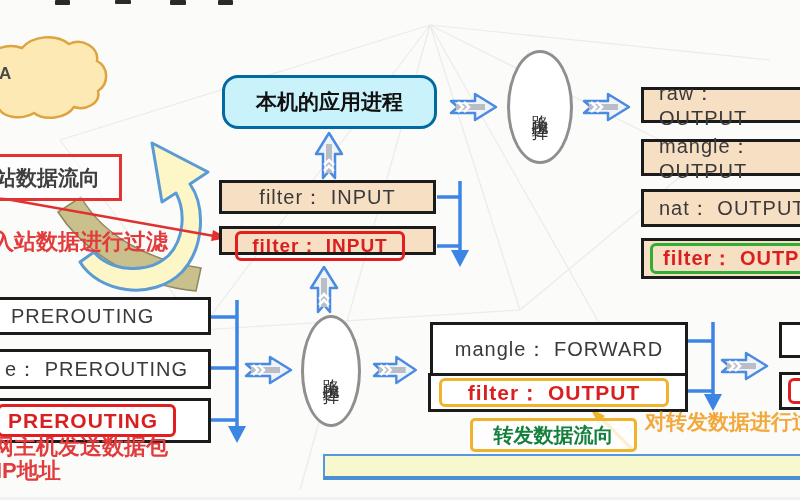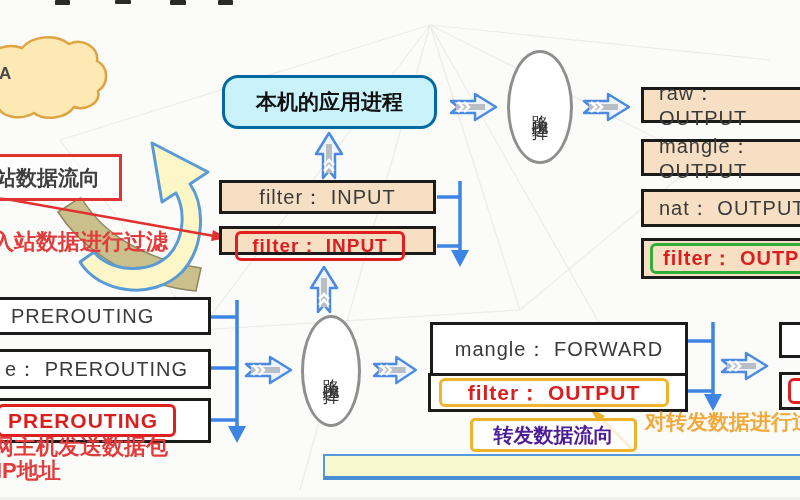--- a/index.html
+++ b/index.html
@@ -187,21 +187,21 @@
       <span class="red-text" style="font-size:21px;letter-spacing:1px;">filter： OUTPUT</span>
     </div>
   </div>
 
   <div class="chain-box" style="left:779px;top:322px;width:40px;height:36px;"></div>
   <div class="chain-box" style="left:779px;top:372px;width:40px;height:38px;">
     <div class="inner-frame" style="left:6px;top:3px;width:30px;height:26px;border:3px solid #e02020;"></div>
   </div>
 
   <div class="abs" style="left:470px;top:418px;width:167px;height:34px;border:3px solid #efb42c;border-radius:5px;box-sizing:border-box;background:rgba(255,255,255,0.8);display:flex;align-items:center;justify-content:center;">
-    <span style="font-size:20px;font-weight:bold;color:#4c1d95;white-space:nowrap;">转发数据流向</span>
+    <span style="font-size:20px;font-weight:bold;color:#15803d;white-space:nowrap;">转发数据流向</span>
   </div>
 
   <div class="abs annot-orange" style="left:645px;top:408px;font-size:21px;">对转发数据进行过滤</div>
 
   <div class="abs annot-red" style="left:-8px;top:432px;font-size:22px;">网主机发送数据包</div>
   <div class="abs annot-red" style="left:-4px;top:456px;font-size:22px;">IP地址</div>
 
   <div class="abs" style="left:323px;top:454px;width:477px;height:26px;background:#f8f8cf;border-top:2px solid #5599dd;border-bottom:4px solid #4a8fd4;border-left:2px solid #5599dd;box-sizing:border-box;"></div>
 
   <div class="abs" style="left:0;top:497px;width:800px;height:3px;background:#f1f1ee;"></div>

